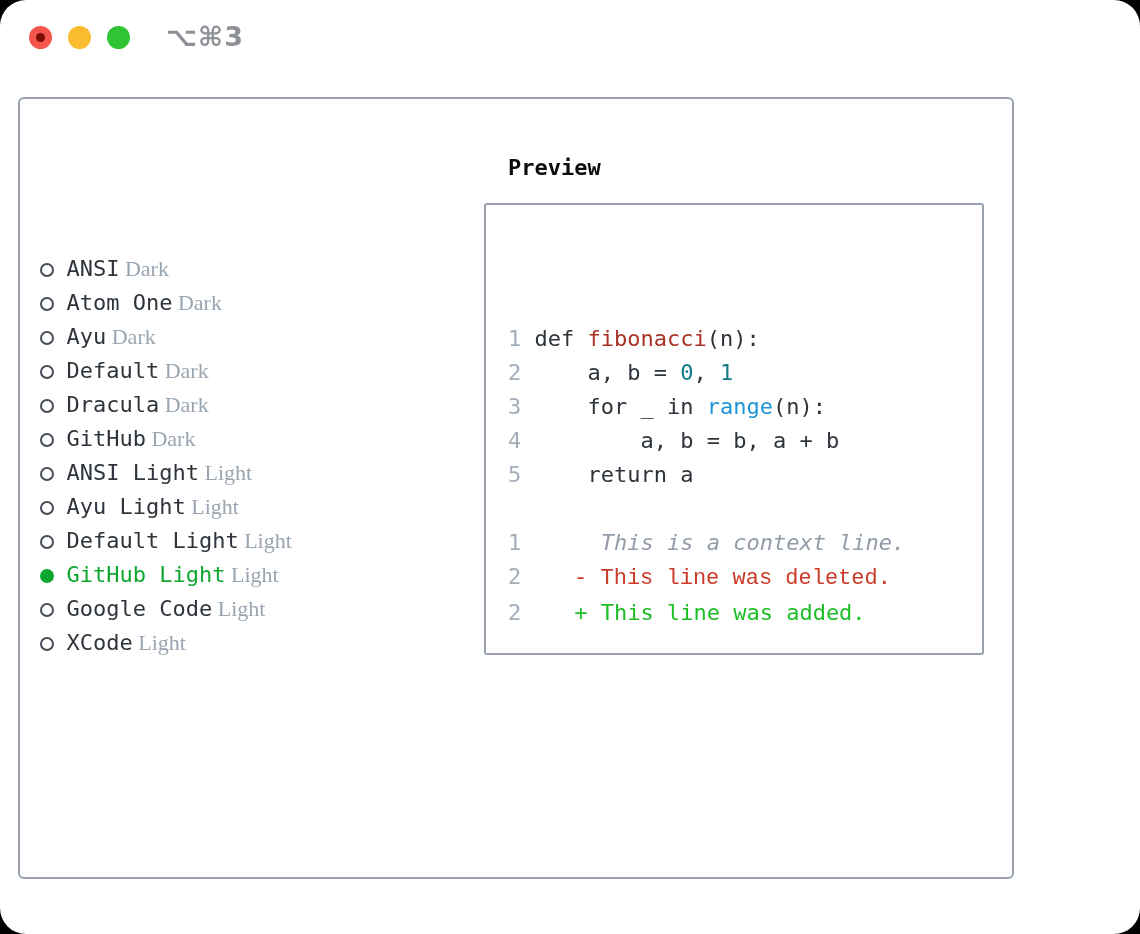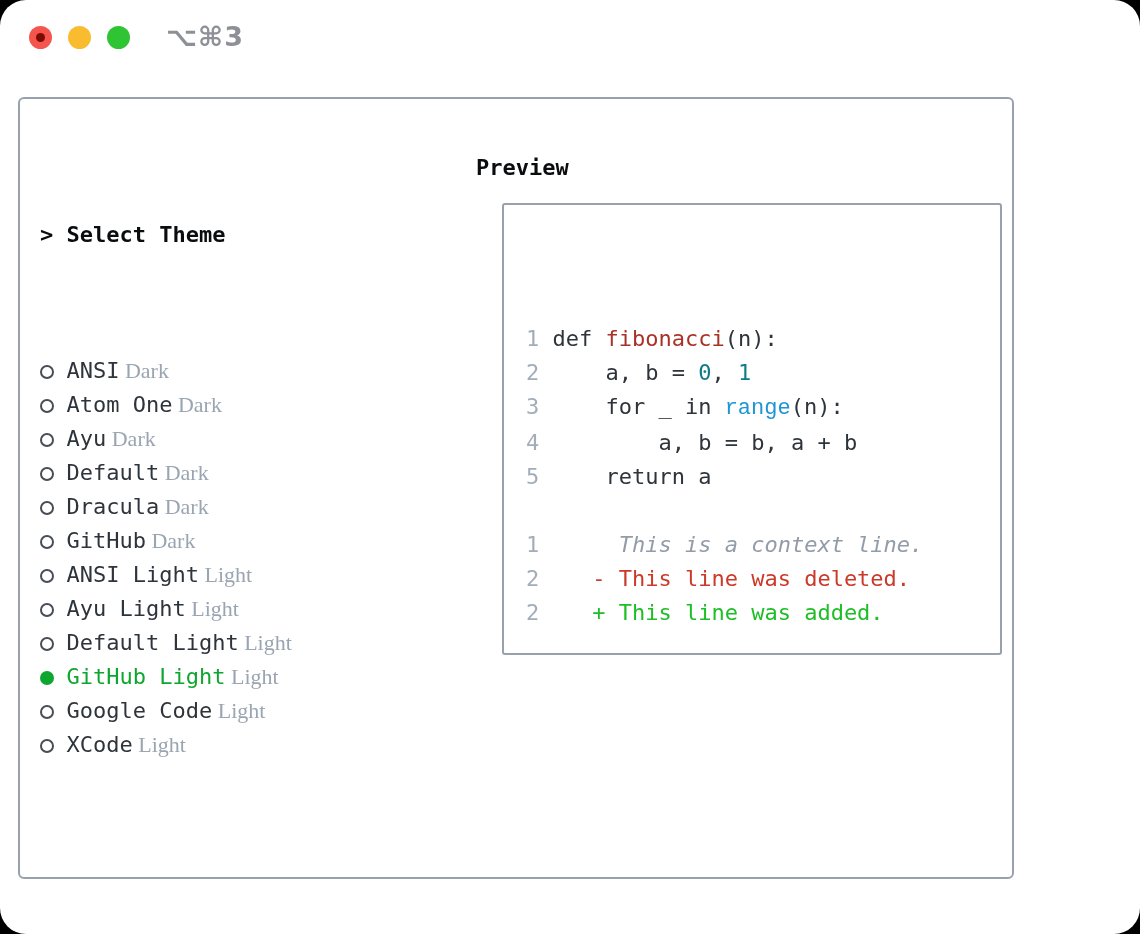--- a/index.html
+++ b/index.html
@@ -55,58 +55,57 @@
   .bullet .c{
     display:inline-block;width:14px;height:14px;border:2px solid #474e57;
     border-radius:50%;box-sizing:border-box;vertical-align:-1px;background:transparent;
   }
   .selected .bullet .c{background:var(--accent-green);border-color:var(--accent-green);}
   .name{color:var(--text-dark);}
   .selected .name{color:var(--accent-green);}
   .variant{color:var(--muted-gray);font-family:Liberation Serif, serif;}
   
   .preview-label{
-    position:absolute;left:456px;top:52px;font-size:22px;line-height:34px;
+    position:absolute;left:488px;top:52px;font-size:22px;line-height:34px;
     font-weight:bold;color:var(--header-black);text-align:right;
   }
   .preview-box{
-    position:absolute;left:482px;top:104px;width:474px;height:399px;
+    position:absolute;left:464px;top:104px;width:474px;height:399px;
     border:2px solid var(--border-gray);border-radius:3px;background:#fff;
     font-size:22px;line-height:34px;white-space:pre;
     padding:49px 0 0 22px;box-sizing:content-box;overflow:hidden;
   }
   .code-line{min-height:34px;}
   .ln{display:inline-block;width:2ch;color:var(--line-number-gray);}
   .tk-code{color:var(--text-dark);}
   .tk-func{color:var(--syntax-function-red);}
   .tk-num{color:var(--syntax-number-teal);}
-  .tk-blue{color:var(--syntax-builtin-blue);font-family:Liberation Mono, monospace;}
+  .tk-blue{color:var(--syntax-builtin-blue);}
   .tk-ctx{color:var(--diff-context-gray);font-style:italic;}
-  .tk-del{color:var(--diff-deleted-red);}
+  .tk-del{color:var(--diff-deleted-red);font-family:Liberation Mono, monospace;}
   .tk-add{color:var(--diff-added-green);}
 </style>
 </head>
 <body>
 
 <div class="stage">
   <div class="window">
 
     <div class="titlebar">
       <span class="tl red">
         <span class="dot"></span>
       </span>
       <span class="tl yellow"></span>
       <span class="tl green"></span>
       <span class="win-title">⌥⌘3</span>
     </div>
 
     <div class="panel">
 
       <div class="left-col">
-        <div class="row header-row"><span class="prompt">&gt; </span><span>Select Theme</span></div>
 
         <div id="theme-list"><div class="row"><span class="bullet"><i class="c"></i></span><span class="name">ANSI</span><span class="variant"> Dark</span></div><div class="row"><span class="bullet"><i class="c"></i></span><span class="name">Atom One</span><span class="variant"> Dark</span></div><div class="row"><span class="bullet"><i class="c"></i></span><span class="name">Ayu</span><span class="variant"> Dark</span></div><div class="row"><span class="bullet"><i class="c"></i></span><span class="name">Default</span><span class="variant"> Dark</span></div><div class="row"><span class="bullet"><i class="c"></i></span><span class="name">Dracula</span><span class="variant"> Dark</span></div><div class="row"><span class="bullet"><i class="c"></i></span><span class="name">GitHub</span><span class="variant"> Dark</span></div><div class="row"><span class="bullet"><i class="c"></i></span><span class="name">ANSI Light</span><span class="variant"> Light</span></div><div class="row"><span class="bullet"><i class="c"></i></span><span class="name">Ayu Light</span><span class="variant"> Light</span></div><div class="row"><span class="bullet"><i class="c"></i></span><span class="name">Default Light</span><span class="variant"> Light</span></div><div class="row selected"><span class="bullet"><i class="c"></i></span><span class="name">GitHub Light</span><span class="variant"> Light</span></div><div class="row"><span class="bullet"><i class="c"></i></span><span class="name">Google Code</span><span class="variant"> Light</span></div><div class="row"><span class="bullet"><i class="c"></i></span><span class="name">XCode</span><span class="variant"> Light</span></div></div>
 
         <div class="row"> </div>
 
         
 
         
 
         

